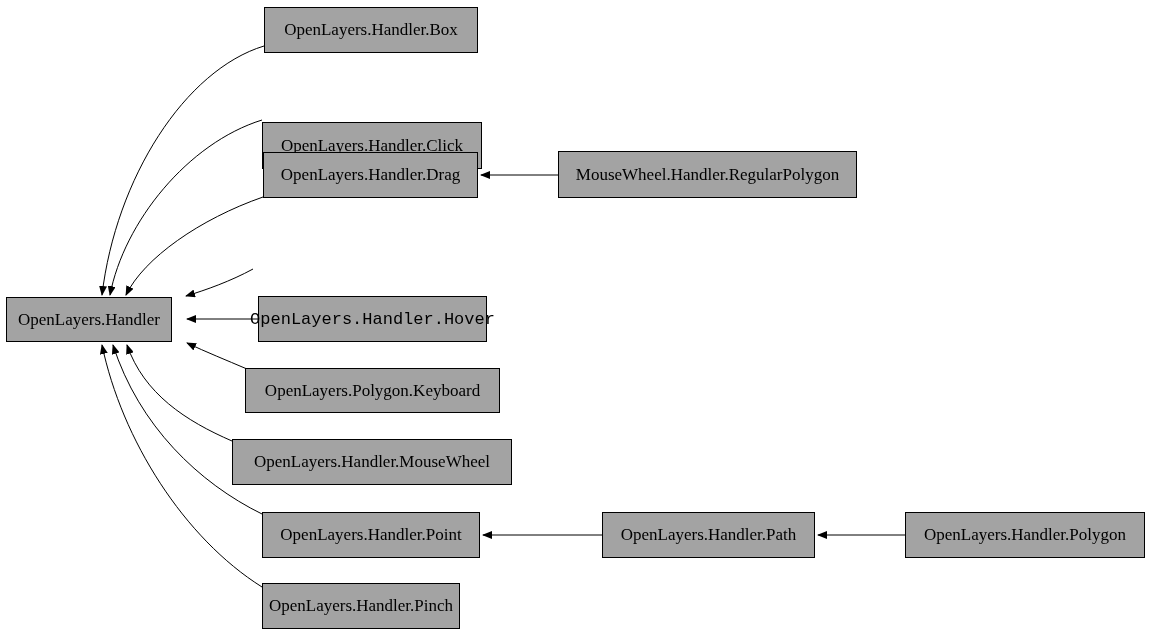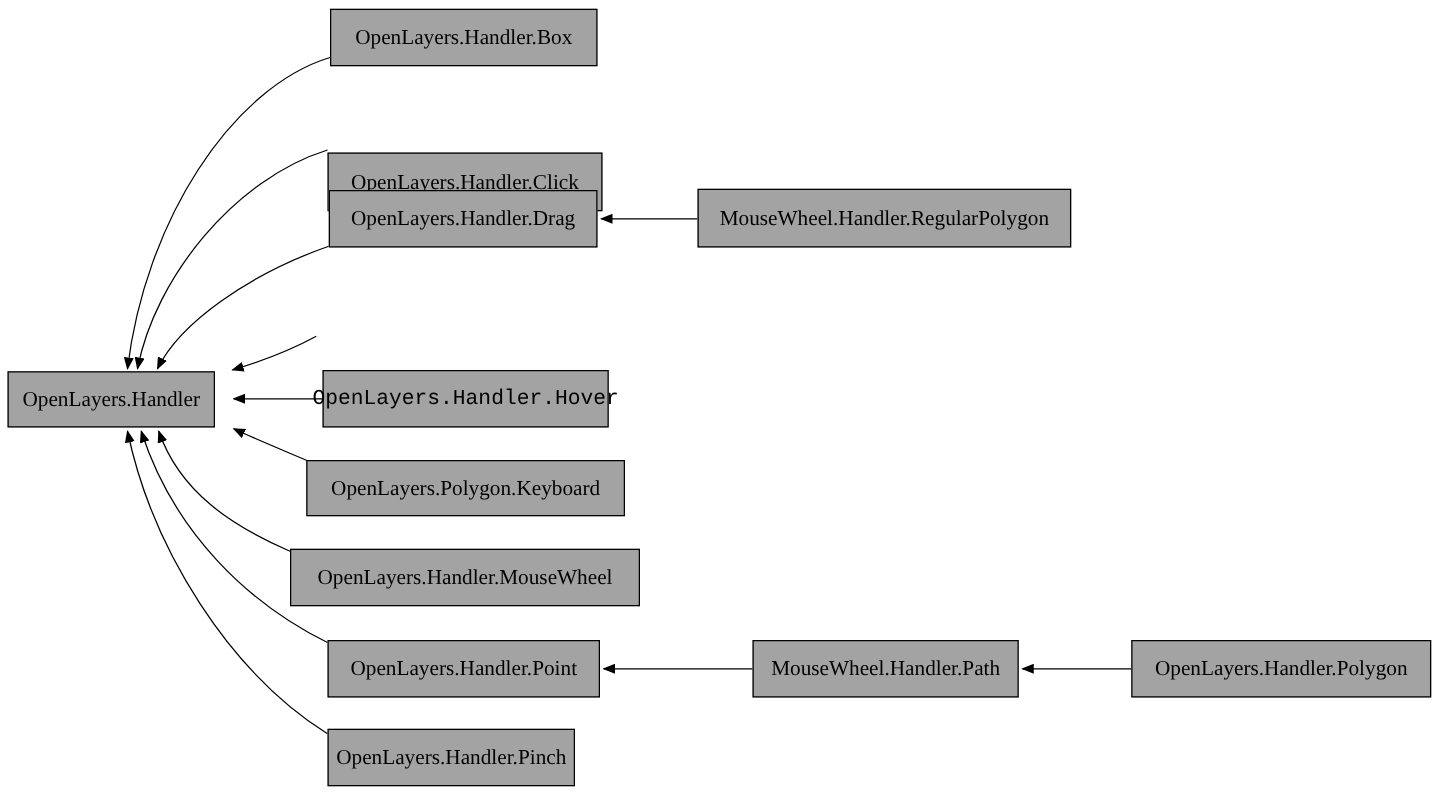--- a/index.html
+++ b/index.html
@@ -119,20 +119,20 @@
 
   <div class="node" id="node-pinch">
     <span class="node-label">OpenLayers.Handler.Pinch</span>
   </div>
 
   <div class="node" id="node-regularpolygon">
     <span class="node-label">MouseWheel.Handler.RegularPolygon</span>
   </div>
 
   <div class="node" id="node-path">
-    <span class="node-label">MouseWheel.Handler.Path</span>
+    <span class="node-label">OpenLayers.Handler.Path</span>
   </div>
 
   <div class="node" id="node-polygon">
     <span class="node-label">OpenLayers.Handler.Polygon</span>
   </div>
 
 </div>
 
 </body></html>

